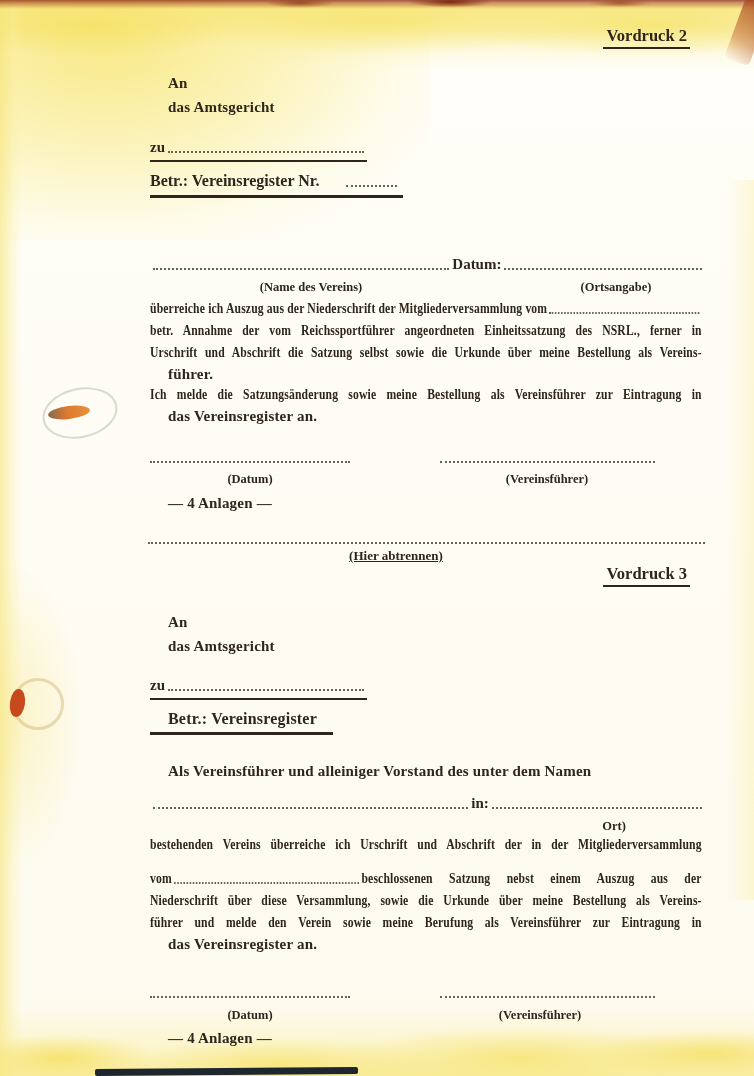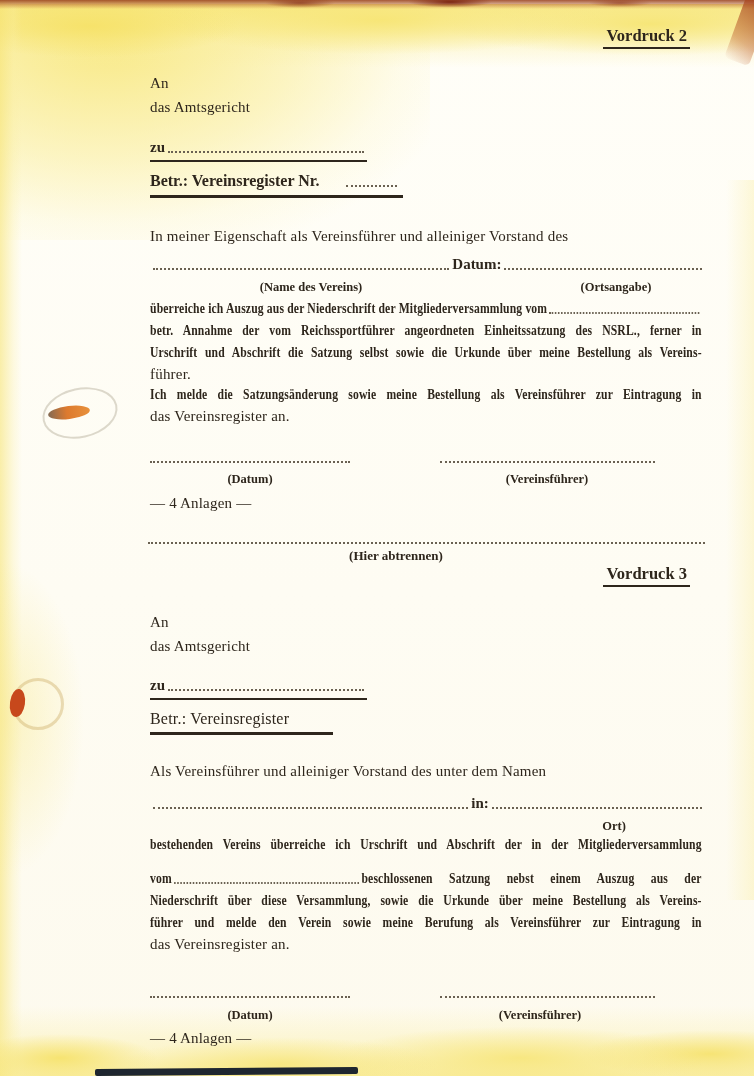--- a/index.html
+++ b/index.html
@@ -3,21 +3,21 @@
 <meta charset="utf-8">
 <style>
   html,body{margin:0;padding:0;background:#e8e4da;}
   .page{
     position:relative; width:754px; height:1076px; overflow:hidden;
     background:linear-gradient(180deg,#fffef8 0%,#fefcf3 55%,#fdfaee 100%);
     font-family:"Liberation Serif","DejaVu Serif",serif;
     color:#2e261c;
   }
   
-  .t{position:absolute; font-weight:normal; font-size:15px; white-space:nowrap; letter-spacing:0.2px; z-index:5;}
+  .t{position:absolute; font-weight:bold; font-size:15px; white-space:nowrap; letter-spacing:0.2px; z-index:5;margin-left:18px;}
   .jline{
     position:absolute; left:150px; width:710px; z-index:5;
     transform:scaleX(0.777); transform-origin:0 0;
     font-weight:bold; font-size:15px; letter-spacing:0.2px;
     text-align:justify; text-align-last:justify; white-space:nowrap;
   }
   .jflex{
     position:absolute; left:150px; width:710px; z-index:5;
     transform:scaleX(0.777); transform-origin:0 0;
     display:flex; align-items:flex-end;
@@ -51,21 +51,21 @@
   #p1l3{top:344px;}
   #p1l4{left:150px; top:366px;}
   #p2l1{top:386px;}
   #p2l2{left:150px; top:408px;}
   #sig1a{left:150px; top:461px; width:200px;}
   #sig1b{left:440px; top:461px; width:215px;}
   #capdat1{left:250px; top:472px;}
   #capvf1{left:547px; top:472px;}
   #anl1{left:150px; top:495px;}
   #cut{left:148px; top:542px; width:557px;}
-  #caphier{left:396px; top:548px; font-size:13px;}
+  #caphier{left:396px; top:548px; font-size:13px;text-decoration:underline;}
   #v3{top:564px; right:64px;}
   #an2{left:150px; top:614px;}
   #amts2{left:150px; top:638px;}
   #zurow2{left:150px; top:677px; width:217px;}
   #zurule2{left:150px; top:698px; width:217px; height:2px;}
   #betr2{left:150px; top:710px; font-size:16px;}
   #betrrule2{left:150px; top:732px; width:183px; height:3px;}
   #als2{left:150px; top:763px;}
   #inrow{left:150px; top:792px; width:555px; height:20px;}
   #caport2{left:614px; top:819px;}
@@ -152,21 +152,20 @@
     <span class="lead"></span>
   </div>
   <div class="rule" id="zurule1"></div>
 
   <div class="row" id="betrrow1">
     <span class="txt subj">Betr.: Vereinsregister Nr.</span>
     <span class="lead"></span>
   </div>
   <div class="rule" id="betrrule1"></div>
 
-  <div class="t" id="intro1">In meiner Eigenschaft als Vereinsführer und alleiniger Vorstand des</div>
 
   <div class="row" id="sitzrow">
     <span class="lead l3"></span>
     <span class="txt">Datum:</span>
     <span class="lead l2"></span>
   </div>
   <div class="caption" id="capname">(Name des Vereins)</div>
   <div class="caption" id="caport">(Ortsangabe)</div>
 
   <div class="jflex" id="p1l1">

